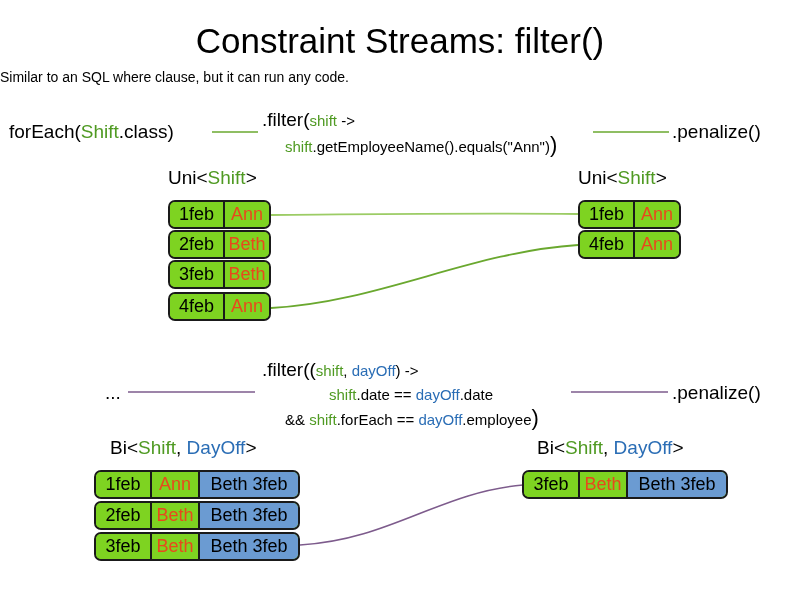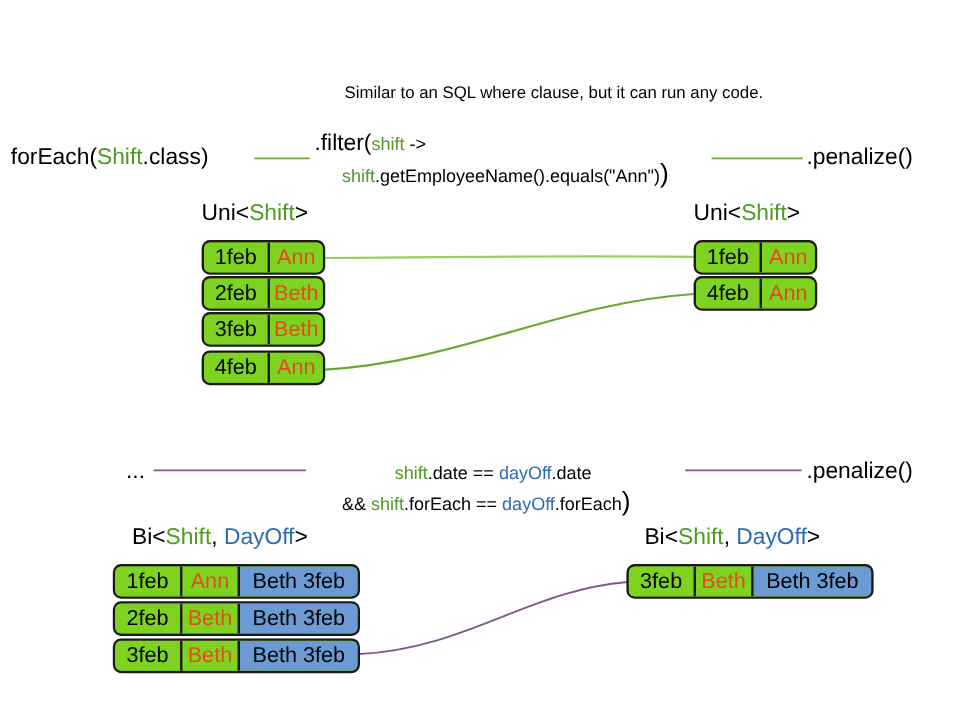--- a/index.html
+++ b/index.html
@@ -28,21 +28,21 @@
     left: 0; top: 20px;
     width: 800px;
     text-align: center;
     font-size: 35px;
     line-height: 42px;
     letter-spacing: 0px;
   }
   #subtitle {
     left: 0; top: 68px;
     width: 636px;
-    text-align: right;
+    text-align: left;
     font-size: 14px;
     line-height: 18px;
   }
 
   
   .code { font-size: 19px; line-height: 23px; }
   .code-sm { font-size: 15px; line-height: 19px; }
   .green { color: #4f9a22; }
   .blue  { color: #2a6db5; }
   .paren-big { font-size: 22px; }
@@ -89,20 +89,21 @@
 
     <line x1="128" y1="392" x2="255" y2="392" stroke="#7d5b8c" stroke-width="1.6"></line>
     <line x1="571" y1="392" x2="668" y2="392" stroke="#7d5b8c" stroke-width="1.6"></line>
 
     <path d="M 271 215 C 400 214, 460 213, 578 214" fill="none" stroke="#9ccc65" stroke-width="1.8"></path>
     <path d="M 271 308 C 380 302, 470 252, 578 245" fill="none" stroke="#6aa82f" stroke-width="1.8"></path>
 
     <path d="M 300 545 C 390 540, 440 492, 523 485" fill="none" stroke="#7d5b8c" stroke-width="1.6"></path>
   </svg>
 
+  <div class="abs" id="title">Constraint Streams: filter()</div>
   <div class="abs" id="subtitle">Similar to an SQL where clause, but it can run any code.</div>
 
   <div class="abs code" style="left:9px; top:120px;"><span>forEach(</span><span class="green">Shift</span><span>.class)</span></div>
 
   <div class="abs code" style="left:262px; top:108px;"><span>.filter(</span><span class="code-sm green">shift</span><span class="code-sm"> -&gt;</span></div>
 
   <div class="abs code-sm" style="left:285px; top:135px;"><span class="green">shift</span><span>.getEmployeeName().equals("Ann")</span><span class="paren-big">)</span></div>
 
   <div class="abs code" style="left:672px; top:120px;">.penalize()</div>
 
@@ -131,24 +132,25 @@
     <div class="cell cell-date" style="width:55px;">1feb</div>
     <div class="cell cell-name" style="width:48px;">Ann</div>
   </div>
   <div class="tuple" style="left:578px; top:230px; width:103px;">
     <div class="cell cell-date" style="width:55px;">4feb</div>
     <div class="cell cell-name" style="width:48px;">Ann</div>
   </div>
 
   <div class="abs code" style="left:105px; top:381px;">...</div>
 
+  <div class="abs code" style="left:262px; top:358px;"><span>.filter((</span><span class="code-sm green">shift</span><span class="code-sm">, </span><span class="code-sm blue">dayOff</span><span class="code-sm">) -&gt;</span></div>
 
   <div class="abs code-sm" style="left:285px; top:385px;margin-left:44px;"><span class="green">shift</span><span>.date == </span><span class="blue">dayOff</span><span>.date</span></div>
 
-  <div class="abs code-sm" style="left:285px; top:408px;"><span>&amp;&amp; </span><span class="green">shift</span><span>.forEach == </span><span class="blue">dayOff</span><span>.forEach</span><span class="paren-big">)</span></div>
+  <div class="abs code-sm" style="left:285px; top:408px;"><span>&amp;&amp; </span><span class="green">shift</span><span>.forEach == </span><span class="blue">dayOff</span><span>.employee</span><span class="paren-big">)</span></div>
 
   <div class="abs code" style="left:672px; top:381px;">.penalize()</div>
 
   <div class="abs stream-label" style="left:110px; top:436px;"><span>Bi&lt;</span><span class="green">Shift</span><span>, </span><span class="blue">DayOff</span><span>&gt;</span></div>
 
   <div class="abs stream-label" style="left:537px; top:436px;"><span>Bi&lt;</span><span class="green">Shift</span><span>, </span><span class="blue">DayOff</span><span>&gt;</span></div>
 
   <div class="tuple" style="left:94px; top:470px; width:206px;">
     <div class="cell cell-date" style="width:55px;">1feb</div>
     <div class="cell cell-name" style="width:49px;">Ann</div>

